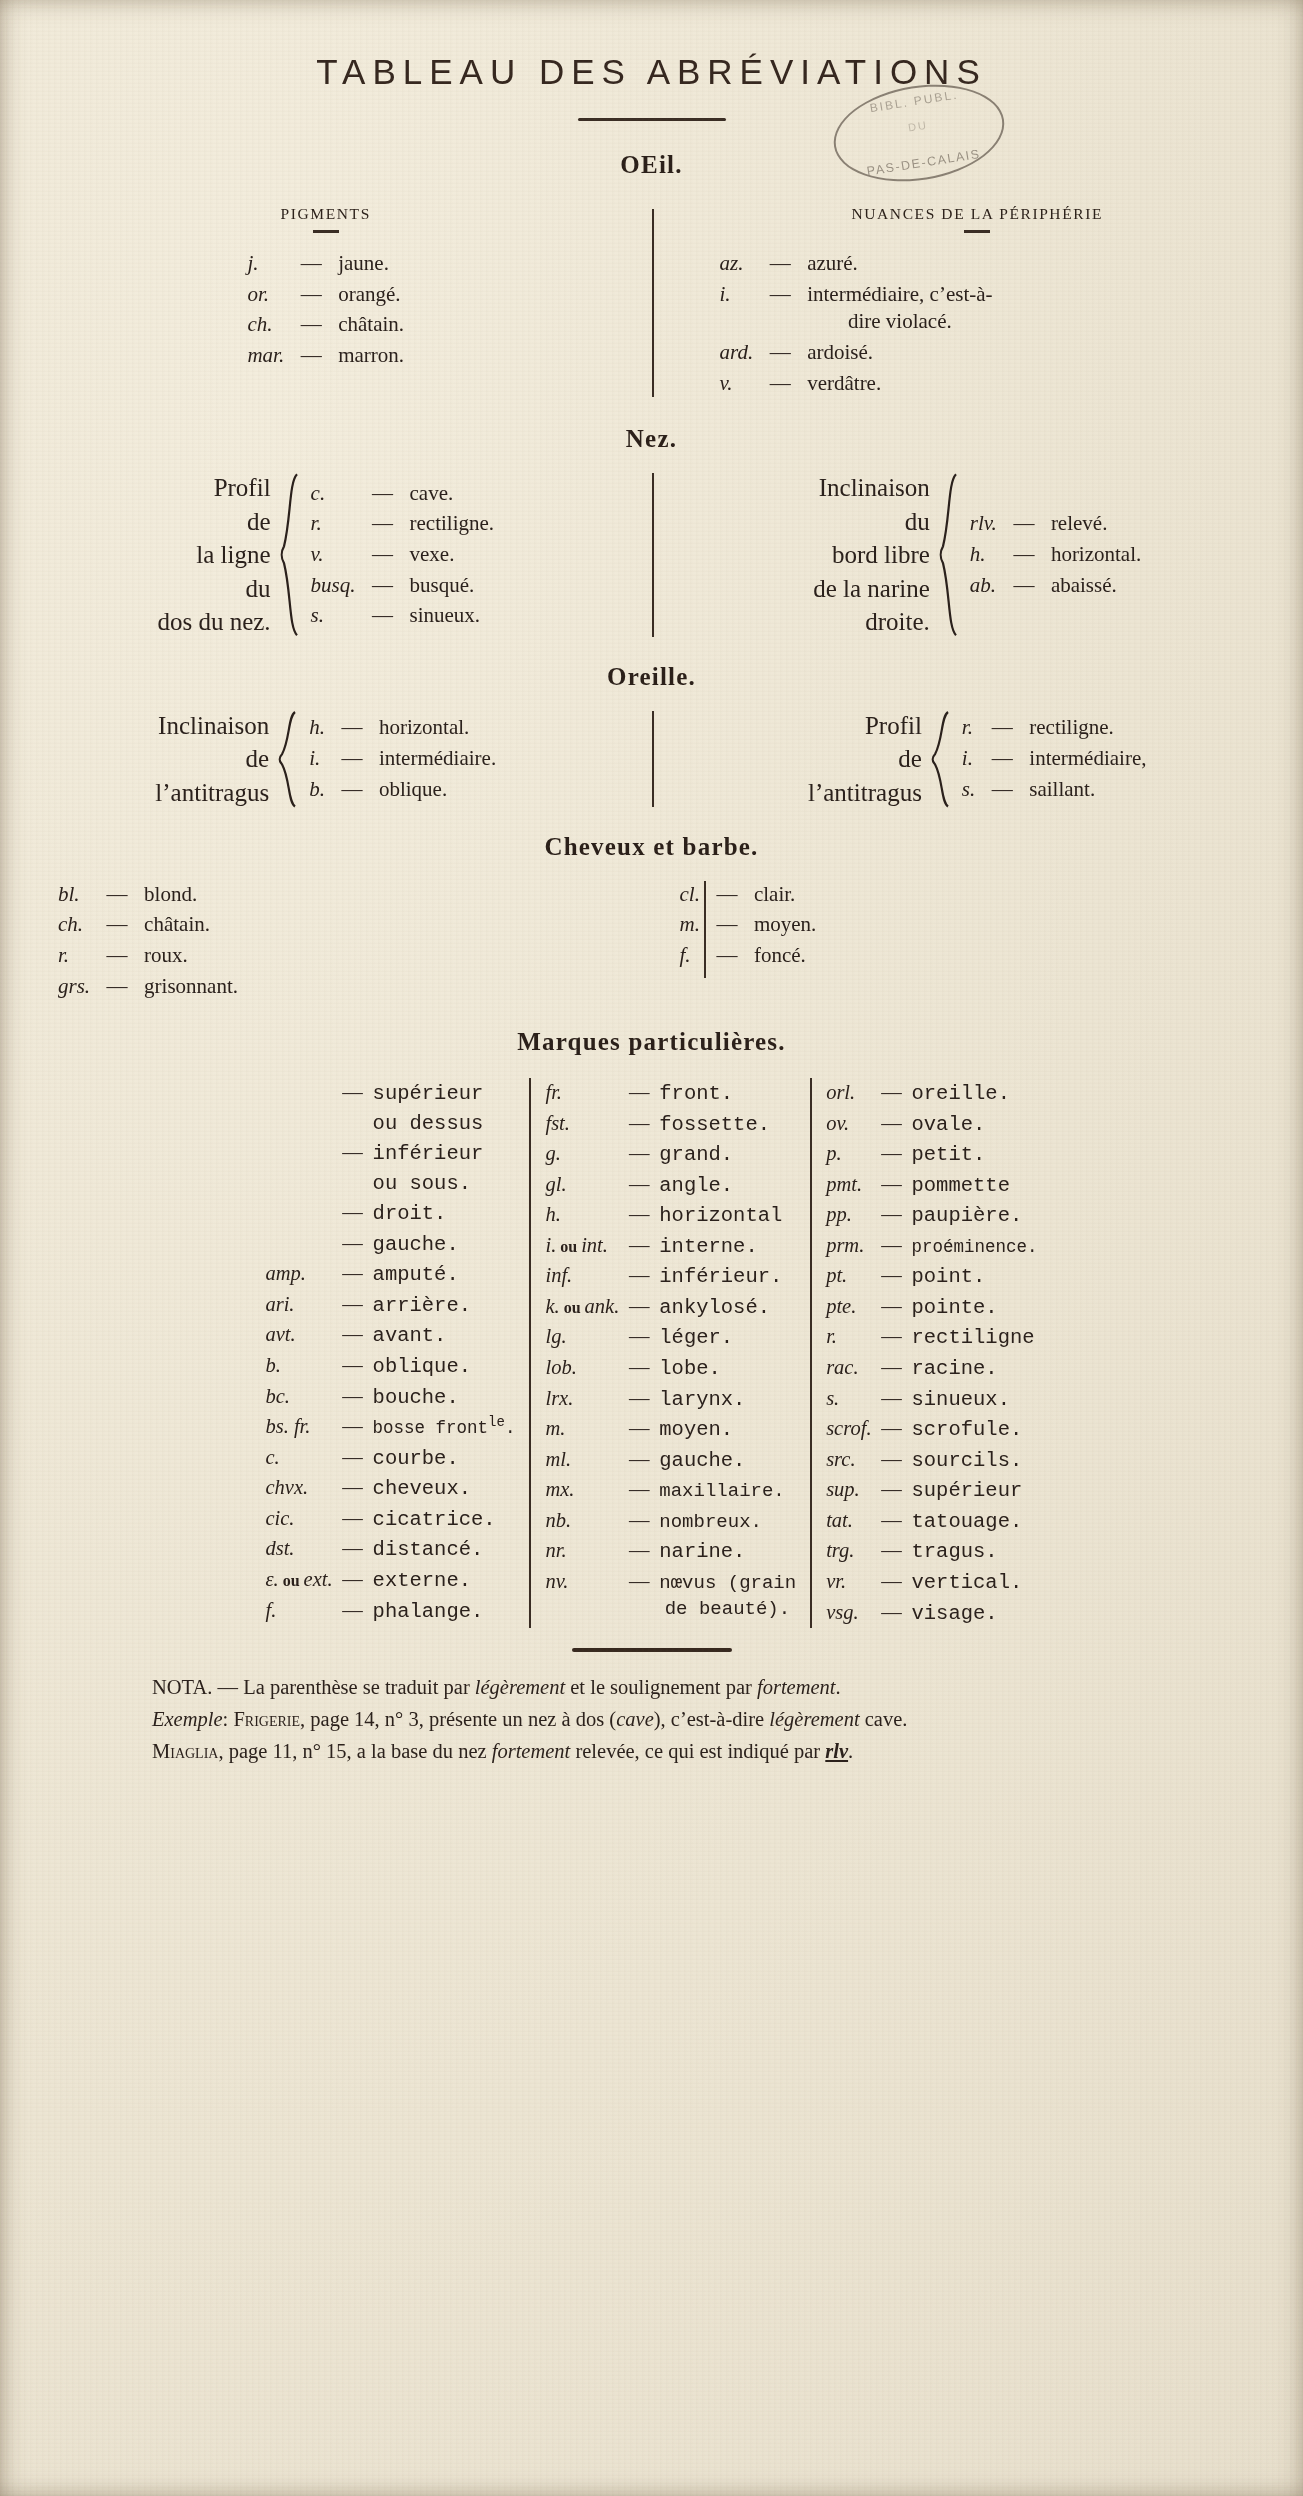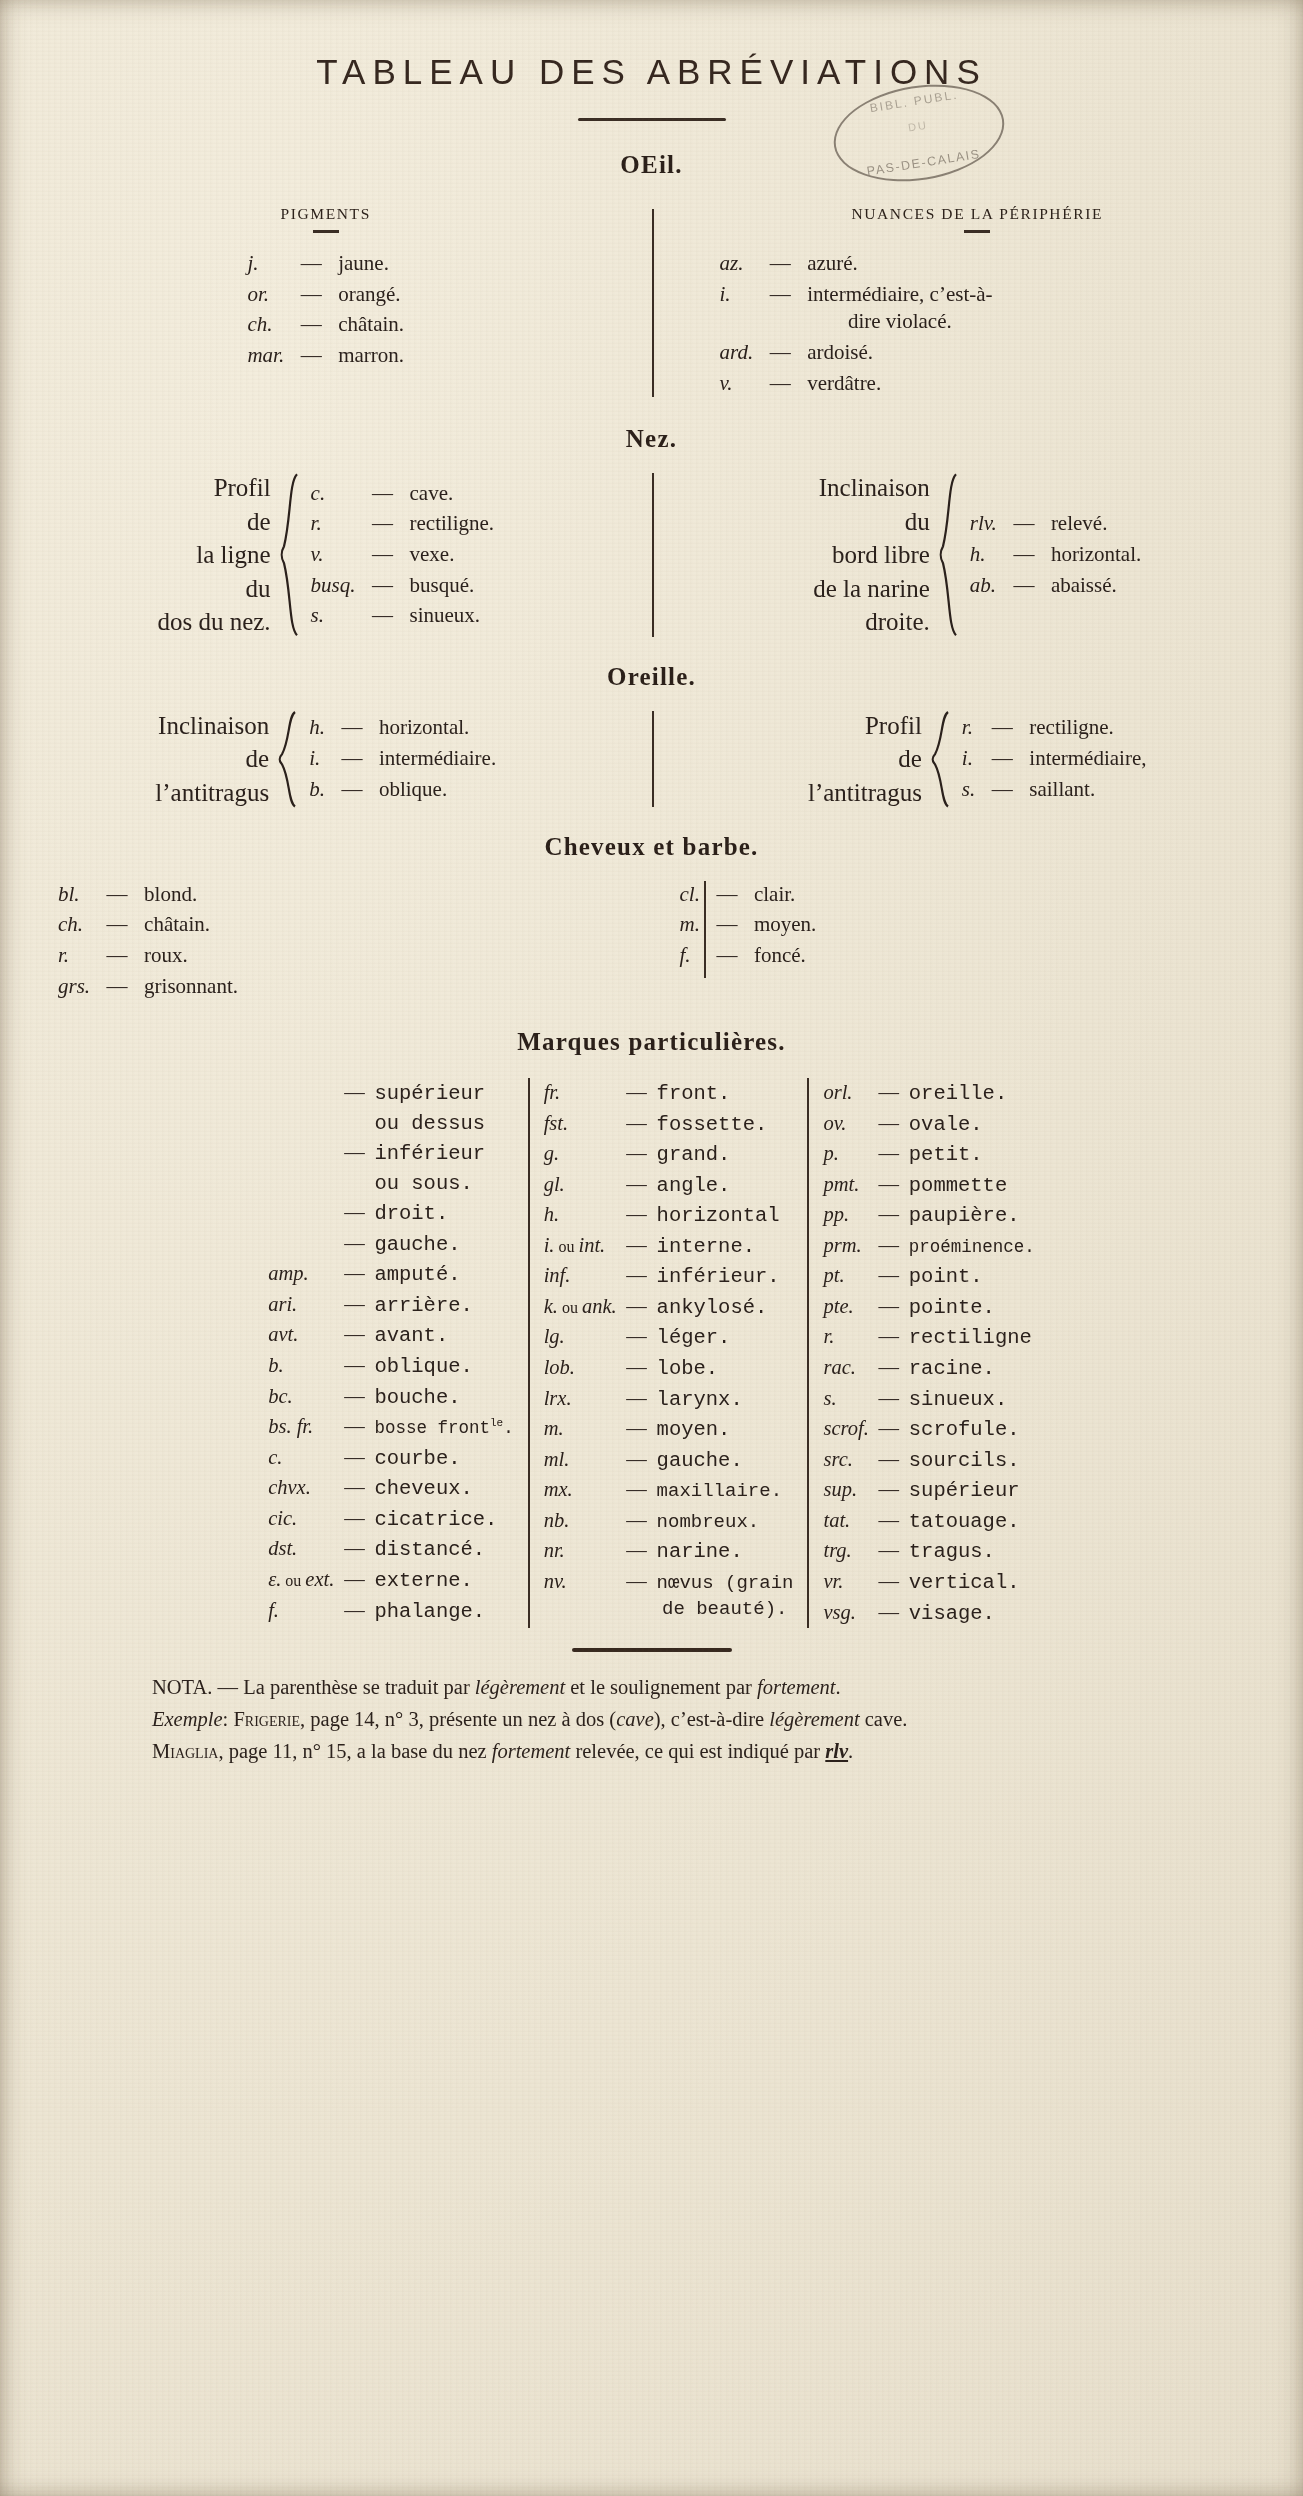--- a/index.html
+++ b/index.html
@@ -100,22 +100,22 @@
 
   
   .mp { display:flex; justify-content:center; position:relative; }
   .mpcol { position:relative; padding:0 0px; }
   .mpsep { width:2px; background:#3a2d24; margin:0 14px; align-self:stretch; }
   table.mp-t { border-collapse:collapse; }
   table.mp-t td { padding:1px 0; vertical-align:baseline; font-size:20.5px; line-height:1.345; }
   td.mp-ab { font-style:italic; white-space:nowrap; padding-right:6px; }
   td.mp-dh { text-align:center; width:40px; }
   td.mp-mn { white-space:nowrap;font-family:Liberation Mono, monospace; }
-  .small { font-size:16px; font-style:normal; }
-  .sup { font-size:11px; vertical-align:super; }
+  .small { font-size:16px; font-style:normal;font-weight:bold; }
+  .sup { font-size:14px; vertical-align:super; }
   .shrink { font-size:17.5px; }
   .shrink2 { font-size:19px; }
 
   .rule-mid {
     width:160px; height:4px; background:#37291f;
     margin:20px auto 0 auto; border-radius:2px;
   }
 
   .nota { padding:0 96px 0 118px; font-size:20.5px; line-height:1.36; text-align:justify; }
   .nota p { margin:0 0 4px 0; text-indent:34px; }

